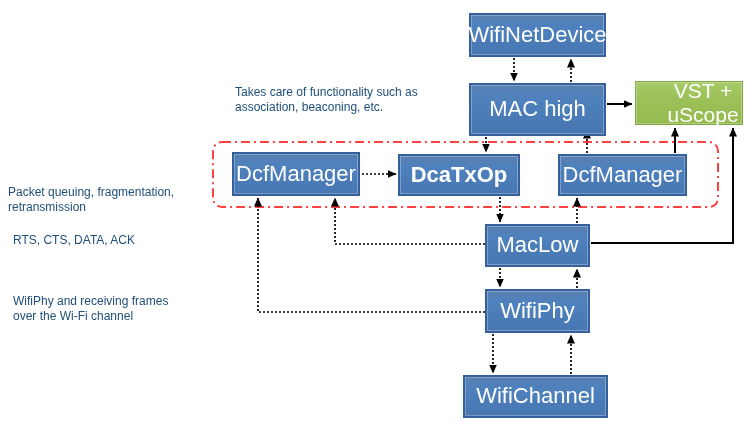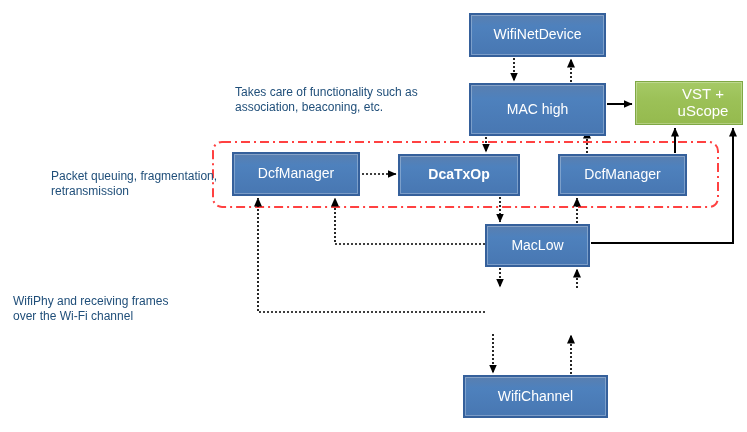--- a/index.html
+++ b/index.html
@@ -17,27 +17,27 @@
   .edge-dotted{fill:none; stroke:var(--arrow); stroke-width:1.7; stroke-dasharray:2 2;}
   .edge-solid{fill:none; stroke:var(--arrow); stroke-width:2;}
   #ah path{fill:var(--arrow);}
   .group-outline{fill:none; stroke:var(--group-outline); stroke-width:2; stroke-dasharray:9 4 2 4;}
   .node{
     position:absolute; box-sizing:border-box;
     background:linear-gradient(180deg, #597FB0 0%, var(--box-fill) 28%, #4877B2 100%);
     border:2px solid var(--box-border);
     color:var(--box-text);
     display:flex; align-items:center; justify-content:center; text-align:center;
-    font-size:14px; line-height:1.12; white-space:pre-line;
+    font-size:22px; line-height:1.12; white-space:pre-line;
     box-shadow:inset 0 0 0 1px rgba(255,255,255,0.28);
   }
   .node.green{
     background:linear-gradient(180deg, #A6CA66 0%, var(--green-fill) 40%, #95BA4E 100%);
     border:1px solid var(--green-border);
-    font-size:15px;
+    font-size:21px;
     padding-left:28px;
   }
   .annotation{
     position:absolute; color:var(--annotation-text);
     font-size:12px; line-height:1.24; white-space:pre-line;
   }
 </style>
 </head>
 <body>
 
@@ -90,28 +90,32 @@
   </div>
 
   <div class="node" style="left:558px; top:154px; width:129px; height:42px;">
     <span>DcfManager</span>
   </div>
 
   <div class="node" style="left:485px; top:224px; width:105px; height:43px;align-items:center;">
     <span>MacLow</span>
   </div>
 
+  <div class="node" style="left:485px; top:289px; width:105px; height:44px;">
+    <span>WifiPhy</span>
+  </div>
 
   <div class="node" style="left:463px; top:375px; width:145px; height:43px;">
     <span>WifiChannel</span>
   </div>
 
   <div class="annotation" style="left:235px; top:85px; width:240px;">Takes care of functionality such as
 association, beaconing, etc.</div>
 
-  <div class="annotation" style="left:8px; top:169px; width:250px;margin-left:43px;">Packet queuing, fragmentation,
+  <div class="annotation" style="left:8px; top:185px; width:250px;">Packet queuing, fragmentation,
 retransmission</div>
 
+  <div class="annotation" style="left:13px; top:233px; width:250px;">RTS, CTS, DATA, ACK</div>
 
   <div class="annotation" style="left:13px; top:294px; width:240px;">WifiPhy and receiving frames
 over the Wi-Fi channel</div>
 
 </div>
 
 </body></html>

